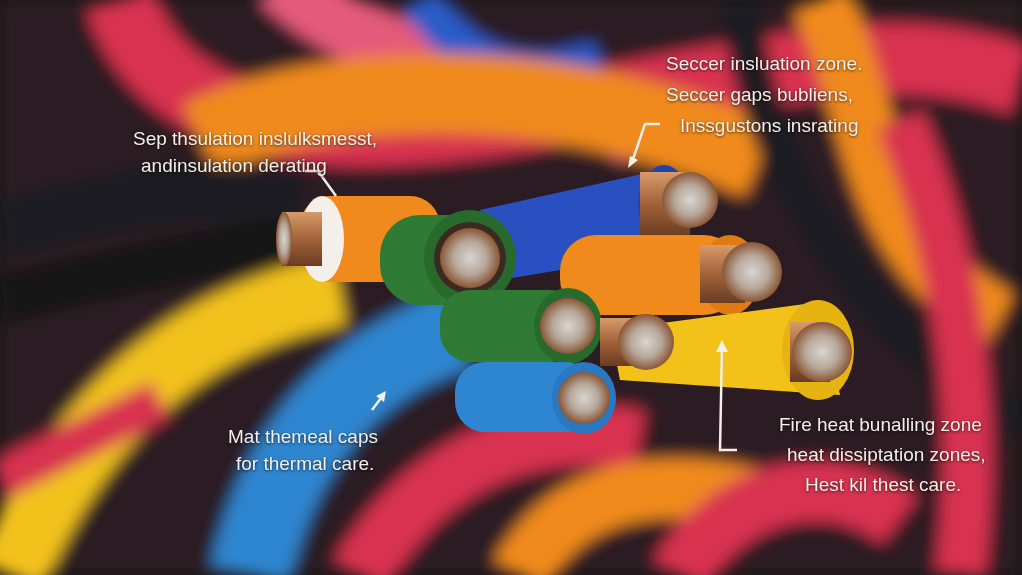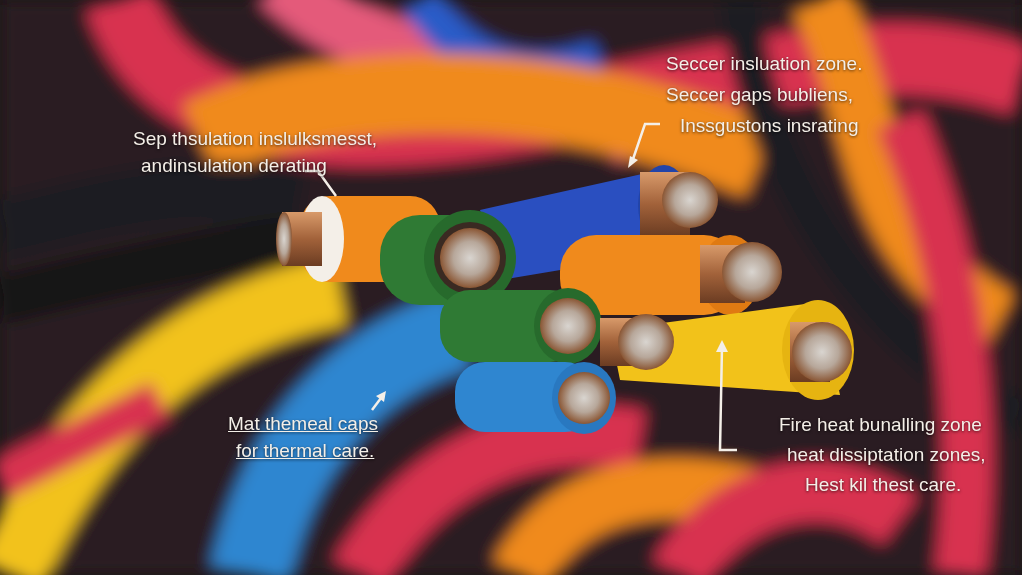--- a/index.html
+++ b/index.html
@@ -108,21 +108,21 @@
   <span class="line">Sep thsulation inslulksmesst,</span>
   <span class="line" style="padding-left:8px;">andinsulation derating</span>
 </div>
 
 <div class="label" style="left:666px; top:48px; line-height:31px;">
   <span class="line">Seccer insluation zone.</span>
   <span class="line">Seccer gaps bubliens,</span>
   <span class="line" style="padding-left:10px;text-align:center;">Inssgustons insrating</span>
 </div>
 
-<div class="label" style="left:228px; top:410px;text-decoration:underline;">
+<div class="label" style="left:228px; top:423px;">
   <span class="line">Mat themeal caps</span>
   <span class="line" style="padding-left:8px;">for thermal care.</span>
 </div>
 
 <div class="label" style="left:740px; top:410px; line-height:30px;margin-left:39px;">
   <span class="line">Fire heat bunalling zone</span>
   <span class="line" style="padding-left:8px;">heat dissiptation zones,</span>
   <span class="line" style="padding-left:26px;">Hest kil thest care.</span>
 </div>
 

